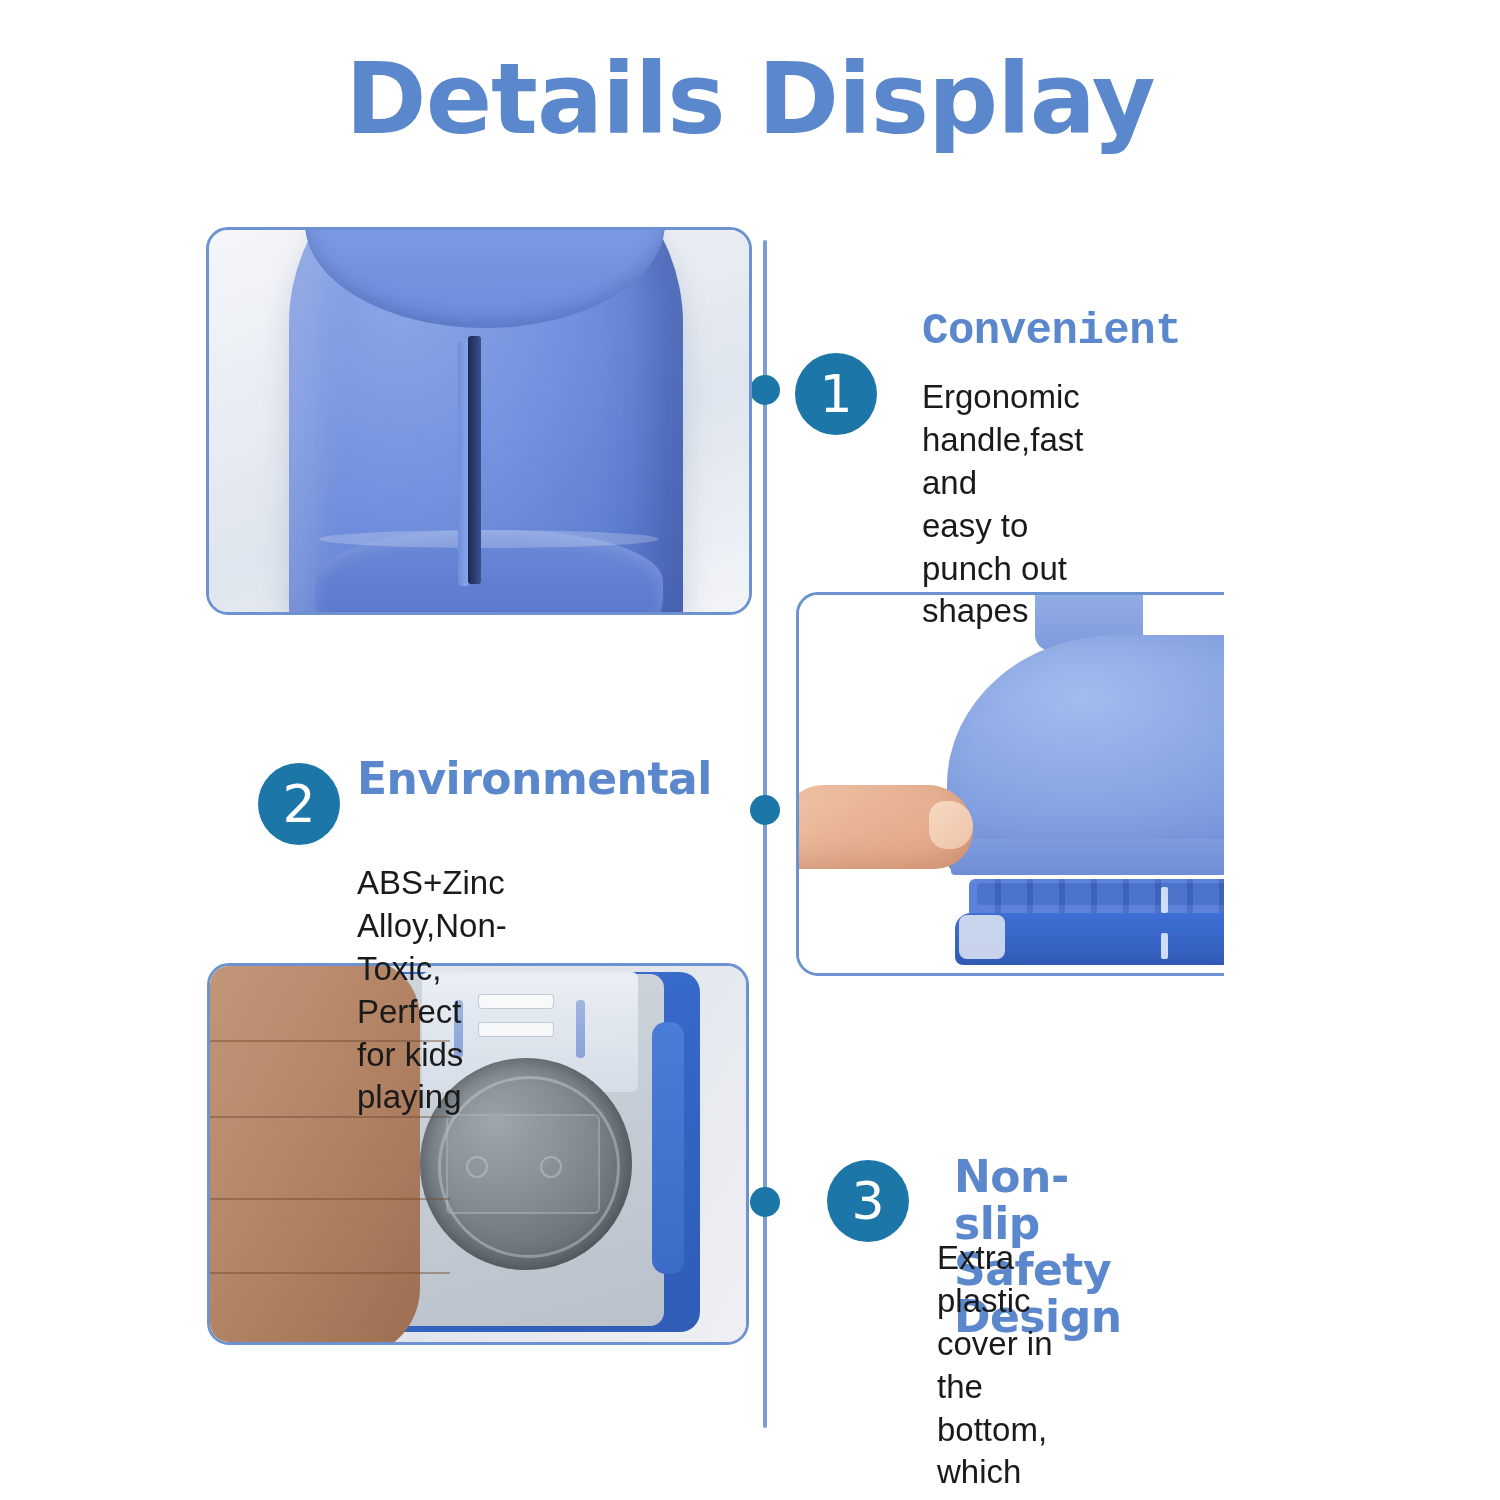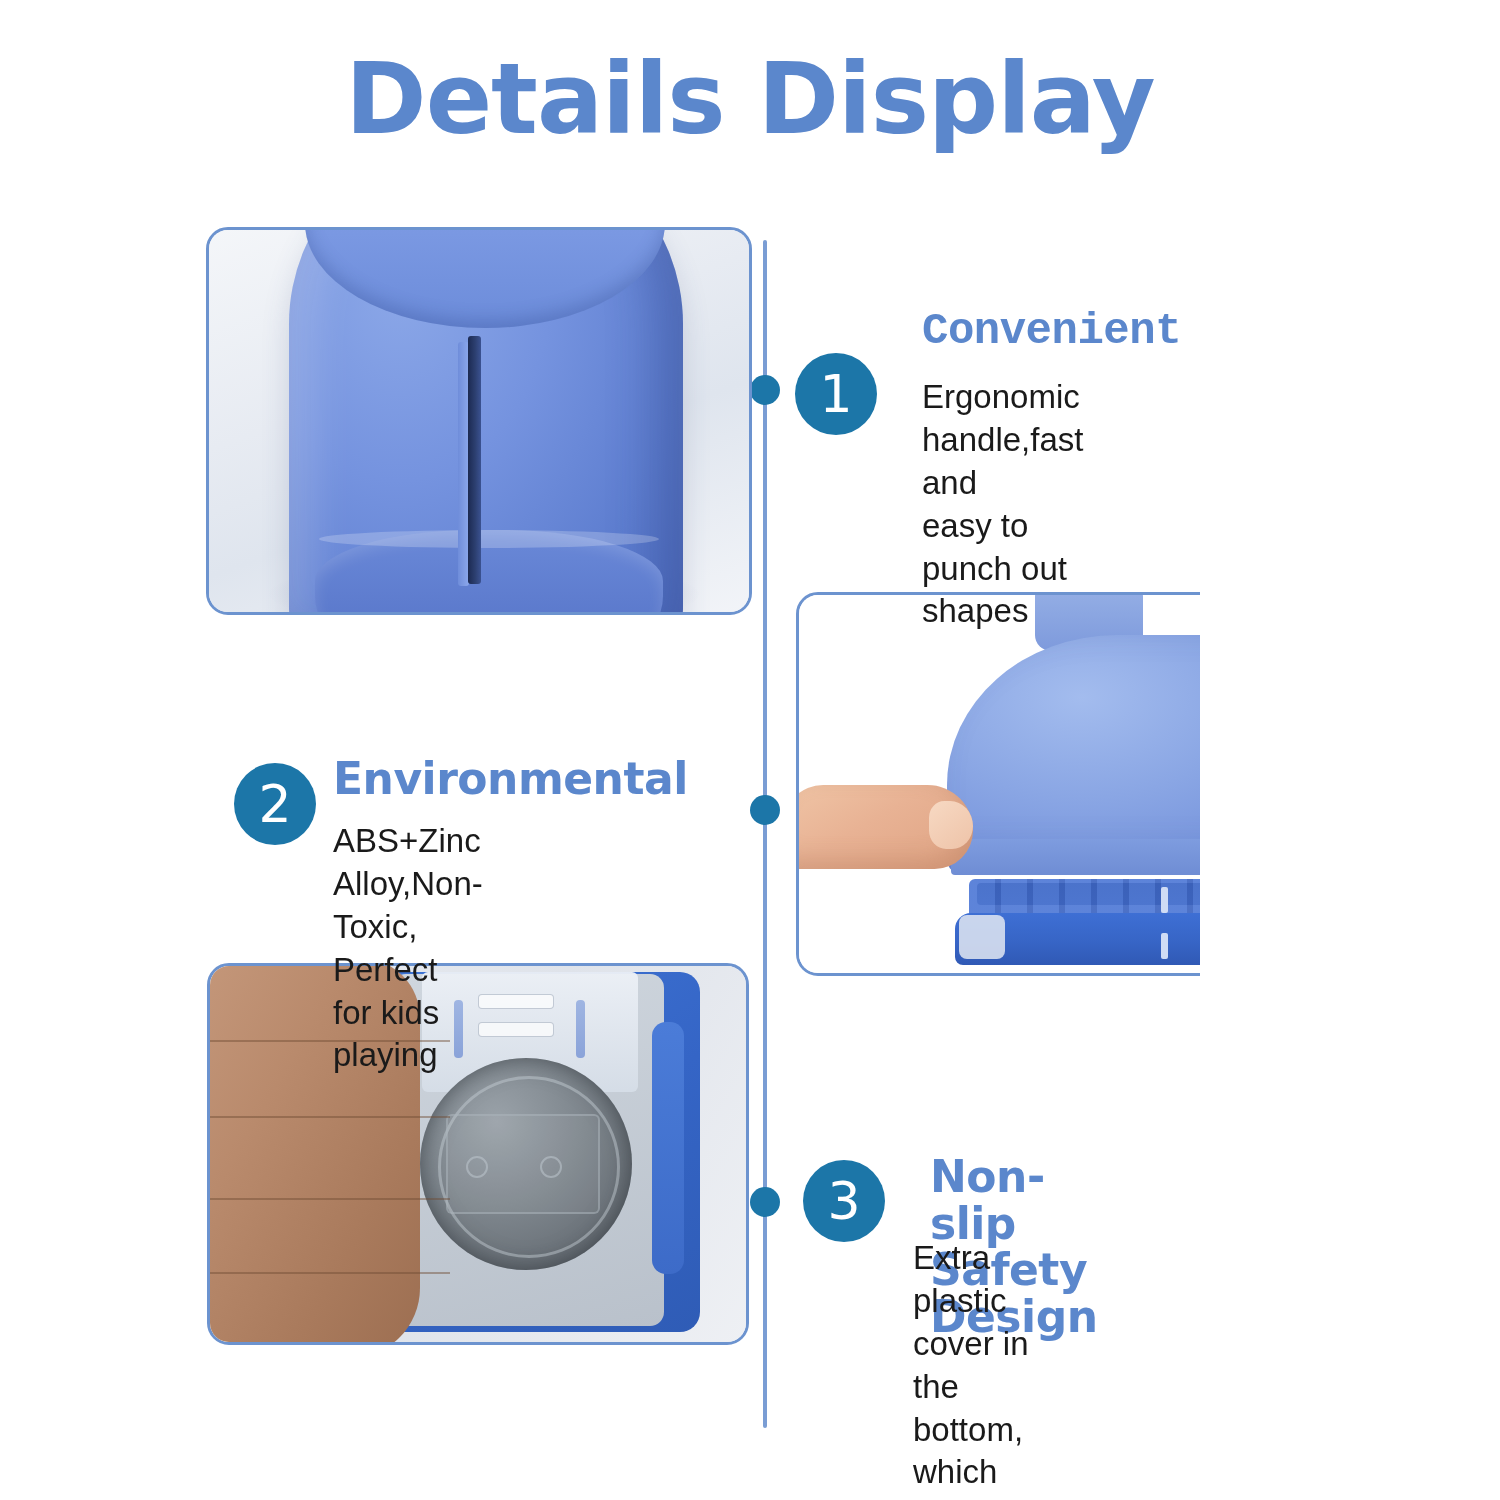--- a/index.html
+++ b/index.html
@@ -7,20 +7,21 @@
     padding: 0;
     background: #ffffff;
   }
   #page {
     position: relative;
     width: 1200px;
     height: 1500px;
     background: #ffffff;
     font-family: "Liberation Sans", sans-serif;
     overflow: hidden;
+    padding-left: 24px;
   }
 
   
   #page-title {
     position: absolute;
     left: 0;
     top: 48px;
     width: 1500px;
     text-align: center;
     font-size: 98px;
@@ -330,21 +331,21 @@
 
   
   #feature-1 { left: 0; top: 0; }
   #feature-1 .num-badge    { left: 795px; top: 353px; }
   #feature-1 .feature-heading { left: 922px; top: 308px; font-family: Liberation Mono, monospace; }
   #feature-1 .feature-body    { left: 922px; top: 376px; }
 
   
   #feature-2 .num-badge    { left: 234px; top: 763px; }
   #feature-2 .feature-heading { left: 333px; top: 756px; }
-  #feature-2 .feature-body    { left: 333px; top: 820px; }
+  #feature-2 .feature-body    { left: 333px; top: 862px; }
 
   
   #feature-3 .num-badge    { left: 803px; top: 1160px; }
   #feature-3 .feature-heading { left: 930px; top: 1154px; }
   #feature-3 .feature-body    { left: 913px; top: 1237px; }
 </style>
 </head>
 <body>
 
 <div id="page">

